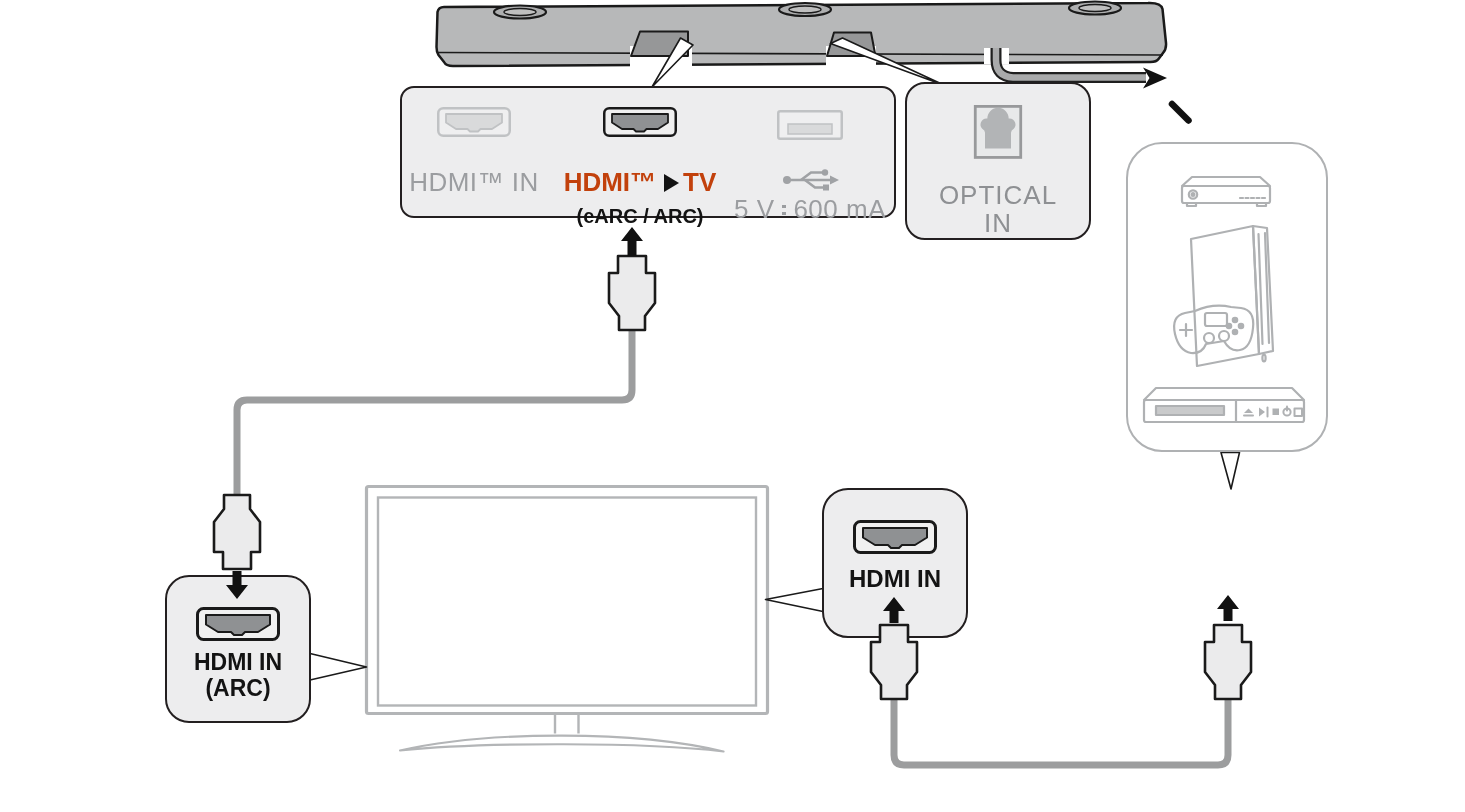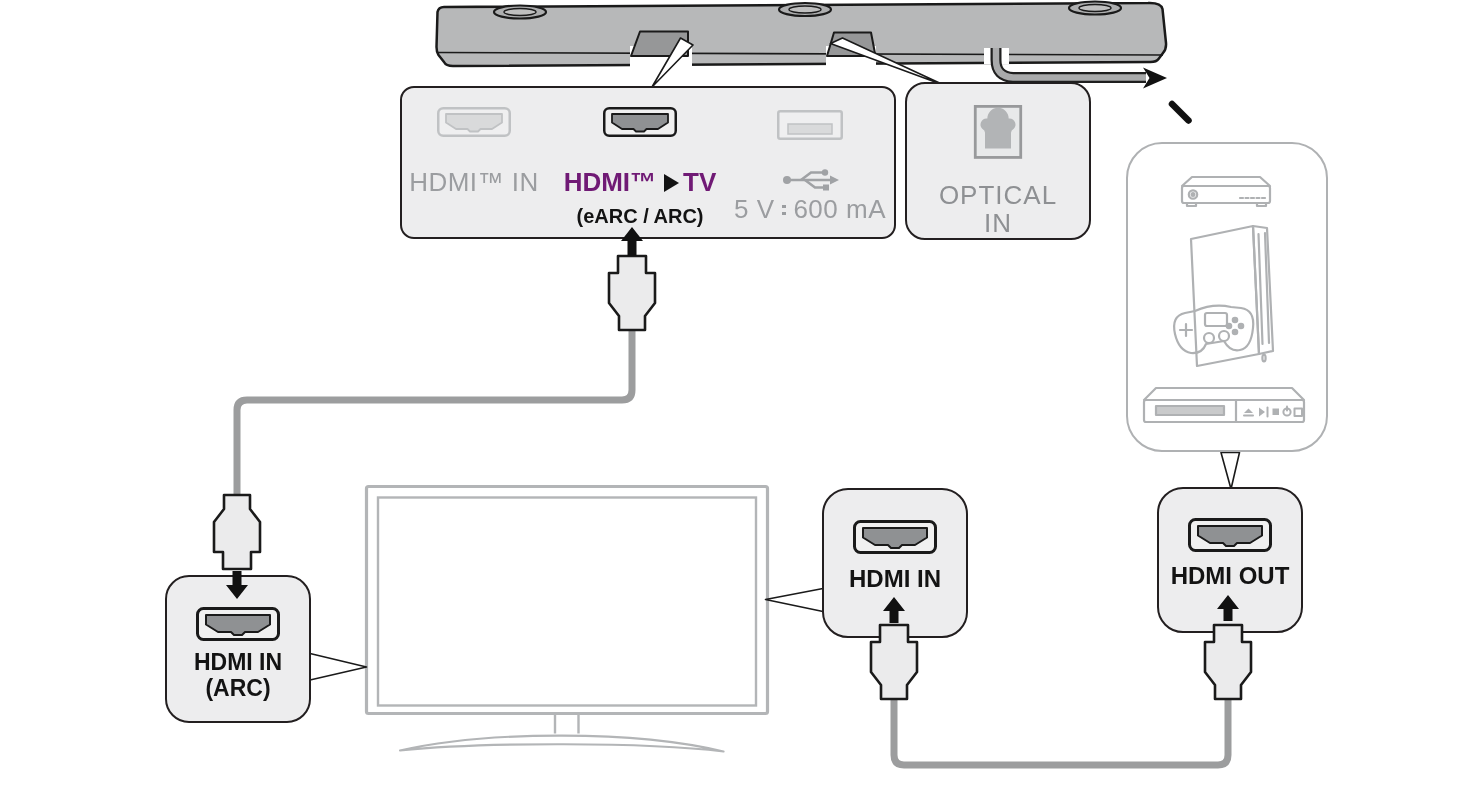--- a/index.html
+++ b/index.html
@@ -2,39 +2,39 @@
 <html><head>
 <meta charset="utf-8">
 <style>
   html,body{margin:0;padding:0;background:#fff;}
   .stage{position:relative;width:1465px;height:812px;background:#fff;overflow:hidden;
          font-family:"Liberation Sans","DejaVu Sans",sans-serif;}
   svg.layer{position:absolute;left:0;top:0;}
   #under-svg{z-index:0;}
   #over-svg{z-index:2;pointer-events:none;}
   .panel{position:absolute;background:#EDEDEE;border:2.5px solid #231F20;box-sizing:border-box;z-index:1;}
-  .main-panel{left:400px;top:86px;width:496px;height:153px;border-radius:14px;}
+  .main-panel{left:400px;top:86px;width:496px;height:132px;border-radius:14px;}
   .optical-panel{left:905px;top:82px;width:186px;height:158px;border-radius:20px;
                  display:flex;flex-direction:column;align-items:center;}
   .arc-panel{left:165px;top:575px;width:146px;height:148px;border-radius:24px;
              display:flex;flex-direction:column;align-items:center;}
   .in-panel{left:822px;top:488px;width:146px;height:150px;border-radius:26px;
             display:flex;flex-direction:column;align-items:center;}
   .out-panel{left:1157px;top:487px;width:146px;height:146px;border-radius:26px;
              display:flex;flex-direction:column;align-items:center;}
   .devices-box{position:absolute;left:1126px;top:142px;width:202px;height:310px;
                border:2.5px solid #AFB1B3;border-radius:36px;box-sizing:border-box;z-index:1;background:#fff;}
   .col{position:absolute;top:0;height:100%;text-align:center;}
   .col-hdmi-in{left:2px;width:140px;}
   .col-hdmi-tv{left:160px;width:156px;}
   .col-usb{left:332px;width:152px;}
   .icon-block{display:block;margin:0 auto;}
   .lbl-muted{color:#9B9DA0;font-size:26px;letter-spacing:.5px;white-space:nowrap;}
   .lbl-optical{color:#8E9093;font-size:26px;letter-spacing:1px;line-height:1.1;text-align:right;}
-  .lbl-dark{color:#701a75;font-weight:700;font-size:26px;white-space:nowrap;}
+  .lbl-dark{color:#c2410c;font-weight:700;font-size:26px;white-space:nowrap;}
   .lbl-sub{color:#131313;font-weight:700;font-size:20px;margin-top:7px;white-space:nowrap;}
   .lbl-port{color:#131313;font-weight:700;font-size:23px;line-height:1.12;text-align:center;white-space:nowrap;}
   .lbl-port-lg{color:#131313;font-weight:700;font-size:24px;white-space:nowrap;}
   .row-center{display:flex;justify-content:center;align-items:center;}
   .mt19{margin-top:19px;}.mt22{margin-top:22px;}.mt29{margin-top:29px;}
   .mt30{margin-top:30px;}.mt21{margin-top:21px;}
   .lab1{margin-top:30px;}
   .tri{display:inline-block;width:0;height:0;border-left:15px solid #131313;
        border-top:9px solid transparent;border-bottom:9px solid transparent;
        margin:0 4px 0 8px;vertical-align:-2px;}
@@ -204,27 +204,20 @@
   </div>
 
   <div class="panel in-panel">
     <svg class="icon-block mt30" width="84" height="34" viewBox="0 0 84 34">
       <rect x="1.5" y="1.5" width="81" height="31" rx="6" fill="#F0F0F0" stroke="#1A1A1A" stroke-width="3"></rect>
       <path d="M10,8 H74 V17.5 L62,25 H49 L46,28 H38 L35,25 H22 L10,17.5 Z" fill="#8F9193" stroke="#1A1A1A" stroke-width="2" stroke-linejoin="round"></path>
     </svg>
     <div class="lbl-port-lg in-lab">HDMI IN</div>
   </div>
 
-  <div class="panel out-panel">
-    <svg class="icon-block mt29" width="84" height="34" viewBox="0 0 84 34">
-      <rect x="1.5" y="1.5" width="81" height="31" rx="6" fill="#F0F0F0" stroke="#1A1A1A" stroke-width="3"></rect>
-      <path d="M10,8 H74 V17.5 L62,25 H49 L46,28 H38 L35,25 H22 L10,17.5 Z" fill="#8F9193" stroke="#1A1A1A" stroke-width="2" stroke-linejoin="round"></path>
-    </svg>
-    <div class="lbl-port-lg out-lab">HDMI OUT</div>
-  </div>
 
   <svg id="over-svg" class="layer" width="1465" height="812" viewBox="0 0 1465 812">
 
     <path d="M632,326 V390 Q632,400 622,400 H247 Q237,400 237,410 V497" fill="none" stroke="#9C9D9E" stroke-width="7"></path>
 
     <path d="M894,695 V755 Q894,765 904,765 H1218 Q1228,765 1228,755 V695" fill="none" stroke="#9C9D9E" stroke-width="7"></path>
 
     <g>
       <path d="M996,48 V60 Q996,76.5 1013,77.5 H1146" fill="none" stroke="#1F1F1F" stroke-width="11"></path>
       <path d="M996,48 V60 Q996,76.5 1013,77.5 H1146" fill="none" stroke="#A9AAAB" stroke-width="6.5"></path>

